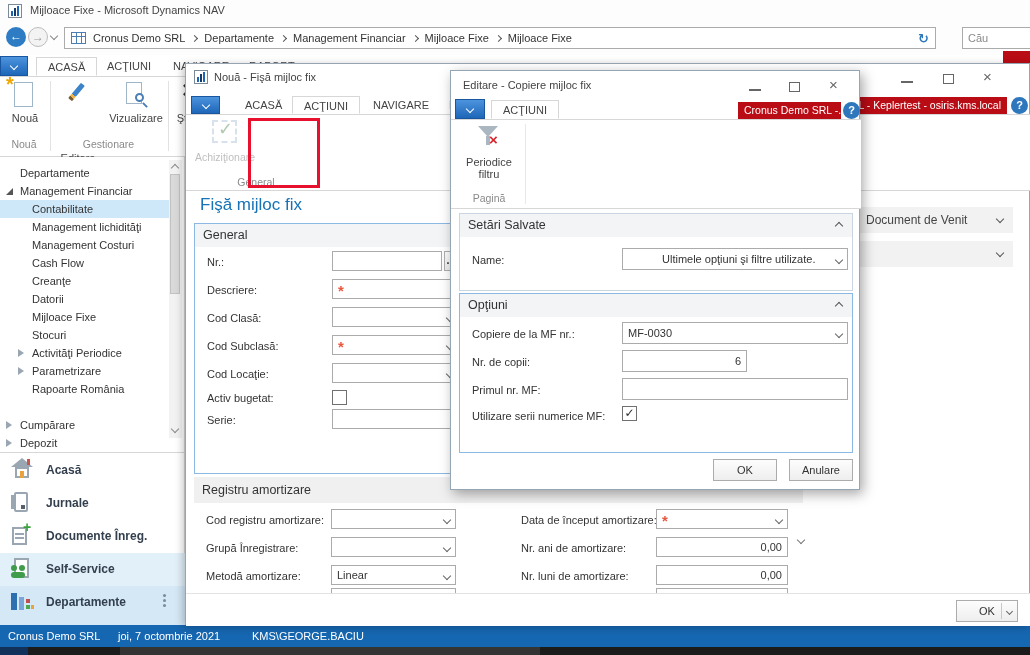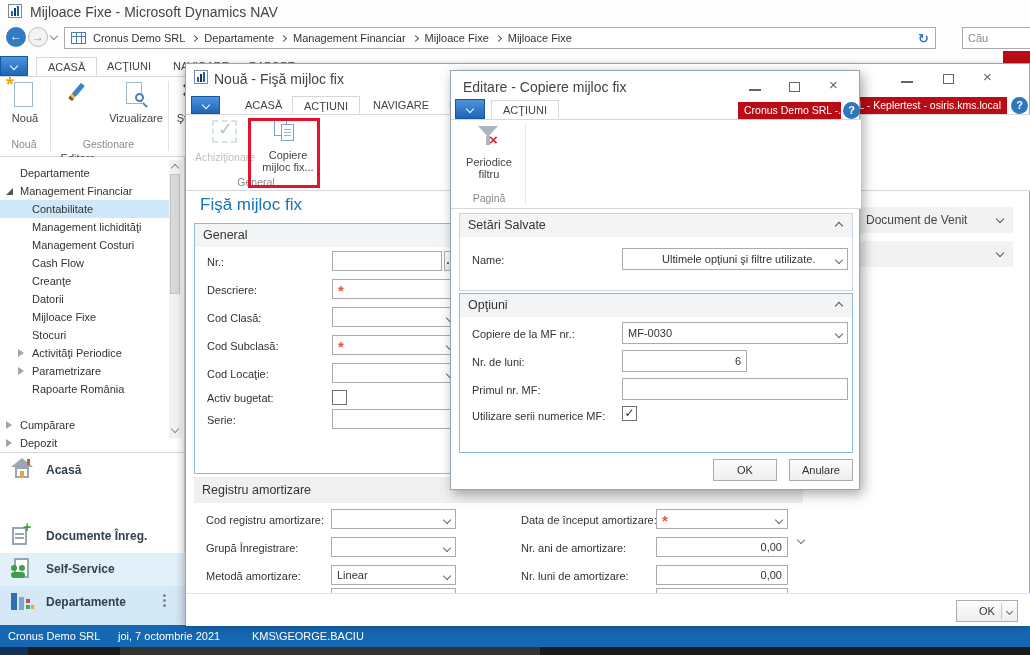--- a/index.html
+++ b/index.html
@@ -32,21 +32,21 @@
   .fast-h{height:23px;line-height:23px;padding:0 8px;background:#f2f4f6;font-size:12.5px;color:#333;position:relative;}
   .fast-h .cv{position:absolute;right:10px;top:9px;border-color:#555;}
   .flbl{color:#333;line-height:20px;}
   .trow{left:0;width:169px;height:18px;line-height:18px;}
   .trow.sel{background:#cfe8f9;}
   .tlbl{position:absolute;top:0;white-space:nowrap;}
   .tri-exp{position:absolute;width:0;height:0;border-left:7px solid transparent;border-bottom:7px solid #555;top:6px;}
   .tri-col2{position:absolute;width:0;height:0;border-top:4px solid transparent;border-bottom:4px solid transparent;border-left:6px solid #9aa7b3;top:5px;}
   .short{left:0;width:185px;}
   .short .lbl{position:absolute;left:46px;top:0;line-height:33px;font-weight:bold;font-size:12px;color:#333f4d;}
-  .wttl{font-size:14px;color:#444;}
+  .wttl{font-size:11px;color:#444;}
   .wbtn{color:#666;text-align:center;}
   .badge{background:#ba0c15;color:#fff;line-height:17px;padding:0 6px;font-size:10.5px;white-space:nowrap;overflow:hidden;}
   .helpc{width:17px;height:17px;border-radius:50%;background:#2e77bc;color:#fff;font-weight:bold;text-align:center;line-height:17px;font-size:11px;}
   .dlg{background:#fff;border:1px solid #96a5b4;}
   .hairline{background:#d7d7d7;}
 </style>
 </head>
 <body>
 
 <div class="a" style="left:0;top:0;width:1030px;height:22px;background:#fdfdfd;">
@@ -184,20 +184,28 @@
 
   <div class="short a" style="top:297px;height:33px;">
     <span class="a" style="left:9px;top:4px;width:26px;height:24px;">
       <span class="a" style="left:2px;top:0;width:0;height:0;border-left:11px solid transparent;border-right:11px solid transparent;border-bottom:9px solid #9aa7b3;"></span>
       <span class="a" style="left:18px;top:1px;width:3px;height:6px;background:#c8564a;"></span>
       <span class="a" style="left:6px;top:9px;width:14px;height:11px;background:#fff;border:2px solid #9aa7b3;"></span>
       <span class="a" style="left:11px;top:13px;width:4px;height:7px;background:#e8a33d;"></span>
     </span>
     <span class="lbl">Acasă</span>
   </div>
+  <div class="short a" style="top:330px;height:33px;">
+    <span class="a" style="left:11px;top:5px;width:20px;height:22px;">
+      <span class="a" style="left:3px;top:0;width:14px;height:20px;background:#fff;border:2px solid #9aa7b3;border-radius:2px;"></span>
+      <span class="a" style="left:0;top:3px;width:3px;height:14px;background:#9aa7b3;"></span>
+      <span class="a" style="left:10px;top:13px;width:4px;height:4px;background:#55606b;"></span>
+    </span>
+    <span class="lbl">Jurnale</span>
+  </div>
   <div class="short a" style="top:363px;height:33px;">
     <span class="a" style="left:11px;top:5px;width:20px;height:22px;">
       <span class="a" style="left:1px;top:2px;width:15px;height:18px;background:#fff;border:2px solid #9aa7b3;"></span>
       <span class="a" style="left:12px;top:-6px;color:#3aa23a;font-size:14px;font-weight:bold;">+</span>
       <span class="a" style="left:4px;top:8px;width:9px;height:1.5px;background:#9aa7b3;"></span>
       <span class="a" style="left:4px;top:12px;width:9px;height:1.5px;background:#9aa7b3;"></span>
     </span>
     <span class="lbl">Documente Înreg.</span>
   </div>
   <div class="short a" style="top:396px;height:33px;background:#e2f0fa;">
@@ -256,25 +264,20 @@
   <span class="a helpc" style="left:825px;top:33px;">?</span>
 
   <div class="a" style="left:0;top:51px;width:845px;height:76px;border-bottom:1px solid #d7d7d7;background:#fff;">
 
     <div class="a" style="left:8px;top:3px;width:62px;height:58px;opacity:.55;">
       <span class="a" style="left:18px;top:2px;width:25px;height:23px;border:2px dashed #b9cbde;"></span>
       <span class="a" style="left:24px;top:0px;color:#6f9c6f;font-size:18px;font-weight:bold;">✓</span>
       <div class="a rlbl" style="left:-2px;top:33px;width:66px;color:#8a8a8a;font-size:10.5px;">Achiziţionare</div>
     </div>
 
-    <div class="a" style="left:72px;top:3px;width:60px;height:62px;">
-      <span class="a" style="left:16px;top:1px;width:13px;height:17px;background:#fff;border:1.5px solid #7ba3c9;"></span>
-      <span class="a" style="left:23px;top:6px;width:13px;height:17px;background:#fff;border:1.5px solid #7ba3c9;background-image:linear-gradient(#8fb5d6,#8fb5d6),linear-gradient(#8fb5d6,#8fb5d6),linear-gradient(#8fb5d6,#8fb5d6);background-size:7px 1px;background-position:2px 4px,2px 7px,2px 10px;background-repeat:no-repeat;"></span>
-      <div class="a rlbl" style="left:0;top:31px;width:60px;line-height:12px;">Copiere mijloc fix...</div>
-    </div>
     <div class="a gl" style="left:8px;top:61px;width:124px;">General</div>
   </div>
 
   <div class="a" style="left:14px;top:131px;font-size:17px;color:#1673b6;">Fişă mijloc fix</div>
 
   <div class="a fast blue" style="left:8px;top:159px;width:600px;height:251px;">
     <div class="fast-h"><span>General</span></div>
     <span class="a flbl" style="left:12px;top:28px;">Nr.:</span>
     <div class="a ctl noar" style="left:137px;top:27px;width:110px;"></div>
     <div class="a btn" style="left:249px;top:27px;width:15px;height:20px;line-height:16px;font-weight:bold;">…</div>
@@ -380,21 +383,21 @@
     </div>
   </div>
 
   <div class="a fast blue" style="left:8px;top:222px;width:394px;height:160px;">
     <div class="fast-h"><span>Opţiuni</span><span class="cv chv up"></span></div>
     <span class="a flbl" style="left:12px;top:30px;">Copiere de la MF nr.:</span>
     <div class="a ctl" style="left:162px;top:28px;width:226px;height:22px;line-height:20px;">
       <span>MF-0030</span>
       <span class="cv chv dn" style="top:8px;"></span>
     </div>
-    <span class="a flbl" style="left:12px;top:58px;">Nr. de luni:</span>
+    <span class="a flbl" style="left:12px;top:58px;">Nr. de copii:</span>
     <div class="a ctl noar num" style="left:162px;top:56px;width:125px;height:22px;line-height:20px;">
       <span>6</span>
     </div>
     <span class="a flbl" style="left:12px;top:86px;">Primul nr. MF:</span>
     <div class="a ctl noar" style="left:162px;top:84px;width:226px;height:22px;line-height:20px;">
       <span></span>
     </div>
     <span class="a flbl" style="left:12px;top:112px;">Utilizare serii numerice MF:</span>
     <div class="a cb" style="left:162px;top:112px;"><span>✓</span></div>
   </div>

